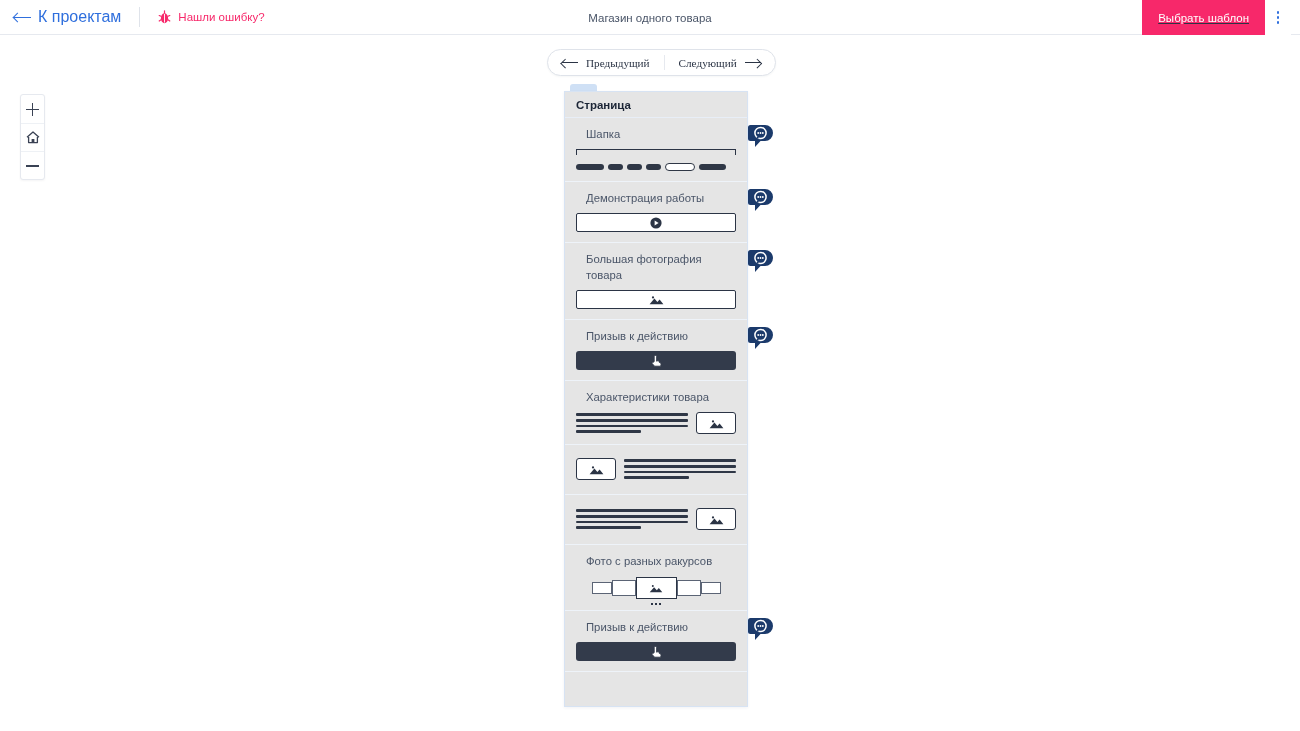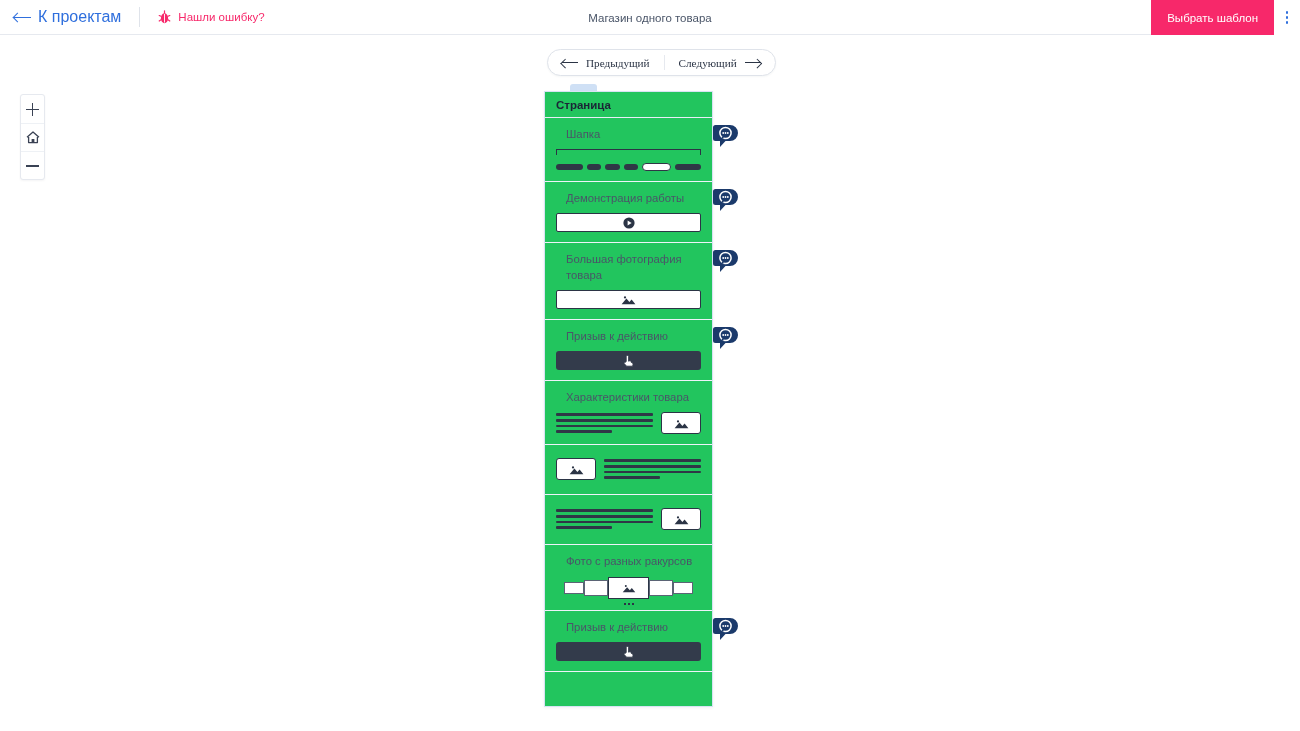--- a/index.html
+++ b/index.html
@@ -89,24 +89,25 @@
     display: flex;
     align-items: center;
     justify-content: center;
     font-size: 11.5px;
     color: #4a5568;
     pointer-events: none;
   }
 
   .topbar-right {
     position: absolute;
-    right: 0; top: 0;
+    right: 9px; top: 0;
     height: 33px;
     display: flex;
     align-items: stretch;
+    text-decoration: underline;
   }
   .btn-template {
     background: #f7286a;
     color: #ffffff;
     border: none;
     font-family: "Liberation Sans", sans-serif;
     font-size: 11.5px;
     padding: 0 16px;
     cursor: pointer;
     white-space: nowrap;
@@ -216,23 +217,23 @@
   
   .card-tab {
     position: absolute;
     left: 570px; top: 84px;
     width: 27px; height: 9px;
     background: #cfe0f5;
     border-radius: 3px 3px 0 0;
   }
   .card {
     position: absolute;
-    left: 544px; top: 91px;
-    width: 169px;
-    background: #22c55e;
+    left: 564px; top: 91px;
+    width: 184px;
+    background: #e5e5e5;
     border: 1px solid #d7e3f3;
     box-shadow: 0 1px 3px rgba(30,40,60,.06);
   }
   .card-header {
     height: 26px;
     padding: 0 11px;
     display: flex;
     align-items: center;
     font-size: 11.5px;
     font-weight: bold;

